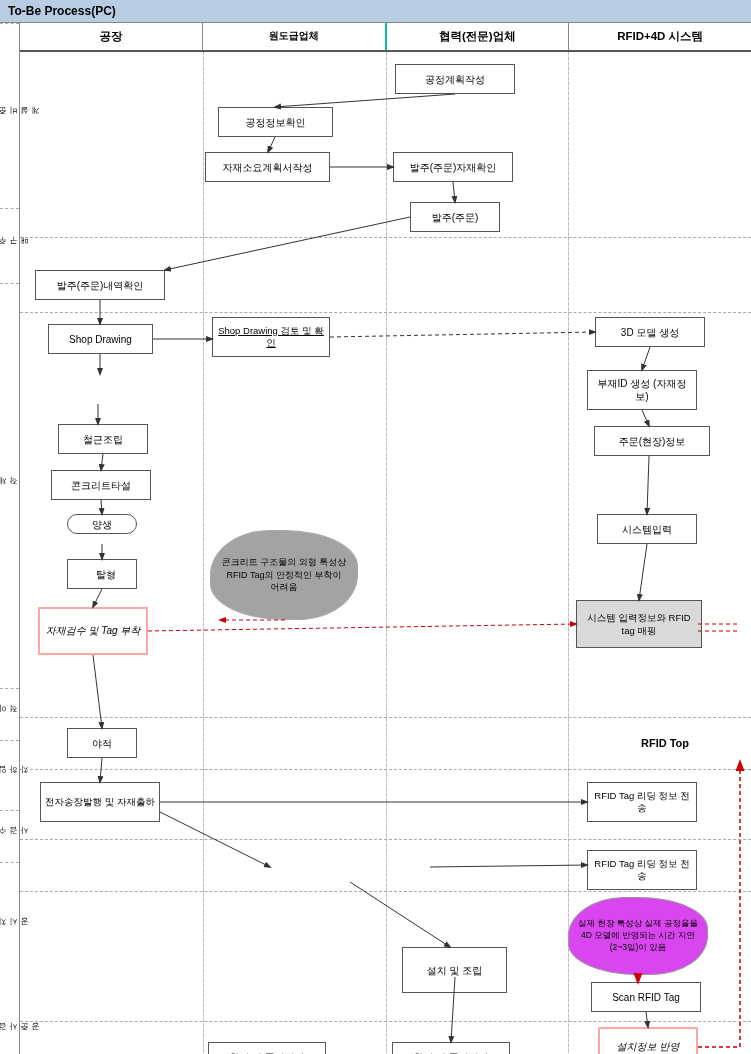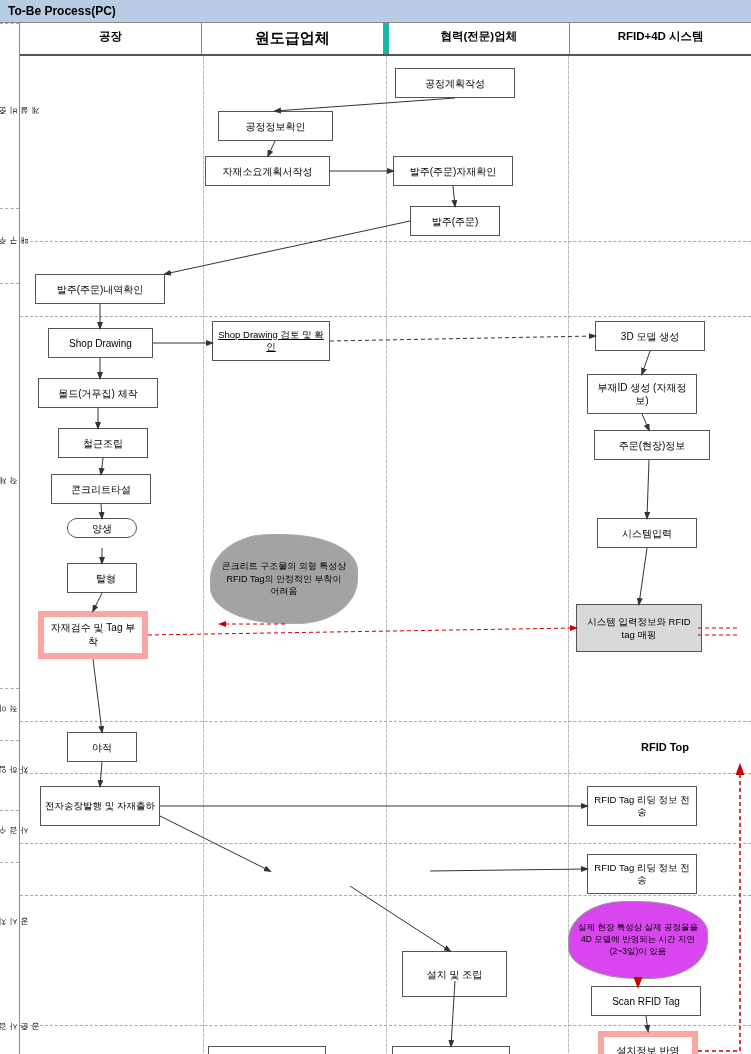--- a/index.html
+++ b/index.html
@@ -4,21 +4,21 @@
   <style>
     * { box-sizing: border-box; margin: 0; padding: 0; }
     body { font-family: 'Malgun Gothic', 'Apple SD Gothic Neo', sans-serif; font-size: 11px; background: #fff; }
     
     .page-container { width: 751px; min-height: 1054px; background: #fff; position: relative; overflow: hidden; }
     
     .title-bar { background: #b8cce4; padding: 4px 8px; font-size: 12px; font-weight: bold; border-bottom: 1px solid #888; }
     
     
     .process-box { position: absolute; border: 1px solid #555; background: #fff; text-align: center; display: flex; align-items: center; justify-content: center; padding: 2px 4px; font-size: 10px; line-height: 1.3; }
-    .process-box.highlighted { border: 6px solid #fca5a5; }
+    .process-box.highlighted { border: 2px solid #fca5a5; font-style: italic; }
     .process-box.gray-bg { background: #d9d9d9; }
     
     .svg-overlay { position: absolute; top: 0; left: 0; width: 100%; height: 100%; pointer-events: none; }
   </style>
 </head>
 <body>
 
 <div class="page-container">
 
   <div class="title-bar">
@@ -43,21 +43,21 @@
 
       <div style="height:130px; writing-mode:vertical-rl; transform:rotate(180deg); border-bottom:1px dashed #aaa; display:flex; align-items:center; justify-content:center; padding:2px; font-size:8px;">설<br>치<br>시<br>공</div>
 
       <div style="height:80px; writing-mode:vertical-rl; transform:rotate(180deg); display:flex; align-items:center; justify-content:center; padding:2px; font-size:8px;">완<br>료<br>검<br>사<br>준<br>공</div>
     </div>
 
     <div style="flex:1; display:flex; flex-direction:column;">
 
       <div style="display:flex; border-bottom:2px solid #555;">
         <div style="flex:1; text-align:center; padding:6px 2px; font-weight:bold; font-size:11.5px; border-right:1px solid #888;">공장</div>
-        <div style="flex:1; text-align:center; padding:6px 2px; font-weight:bold; font-size:15px; border-right:6px solid #14b8a6;">원도급업체</div>
+        <div style="flex:1; text-align:center; padding:6px 2px; font-weight:bold; font-size:10px; border-right:2px solid #14b8a6;">원도급업체</div>
         <div style="flex:1; text-align:center; padding:6px 2px; font-weight:bold; font-size:11.5px; border-right:1px solid #888;">협력(전문)업체</div>
         <div style="flex:1; text-align:center; padding:6px 2px; font-weight:bold; font-size:11.5px;">RFID+4D 시스템</div>
       </div>
 
       <div style="position:relative; flex:1;">
 
         <div style="position:absolute; top:0; left:25%; width:1px; height:100%; background:#ddd; border-right:1px dashed #bbb;"></div>
         <div style="position:absolute; top:0; left:50%; width:1px; height:100%; background:#ddd; border-right:1px dashed #bbb;"></div>
         <div style="position:absolute; top:0; left:75%; width:1px; height:100%; background:#ddd; border-right:1px dashed #bbb;"></div>
 
@@ -81,21 +81,20 @@
 
         <div class="process-box" style="left:15px; top:218px; width:130px; height:30px; font-size:10px;">발주(주문)내역확인</div>
 
         <div class="process-box" style="left:28px; top:272px; width:105px; height:30px; font-size:10px;">Shop Drawing</div>
 
         <div class="process-box" style="left:192px; top:265px; width:118px; height:40px; font-size:9.5px; line-height:1.3;text-decoration:underline;">Shop Drawing
 검토 및 확인</div>
 
         <div class="process-box" style="left:575px; top:265px; width:110px; height:30px; font-size:10px;">3D 모델 생성</div>
 
-        <div class="process-box" style="left:18px; top:322px; width:120px; height:30px; font-size:10px;">몰드(거푸집) 체작</div>
 
         <div class="process-box" style="left:567px; top:318px; width:110px; height:40px; font-size:10px; line-height:1.3;">부재ID 생성
 (자재정보)</div>
 
         <div class="process-box" style="left:574px; top:374px; width:116px; height:30px; font-size:10px;">주문(현장)정보</div>
 
         <div class="process-box" style="left:38px; top:372px; width:90px; height:30px; font-size:10px;">철근조립</div>
 
         <div class="process-box" style="left:31px; top:418px; width:100px; height:30px; font-size:10px;">콘크리트타설</div>
 

